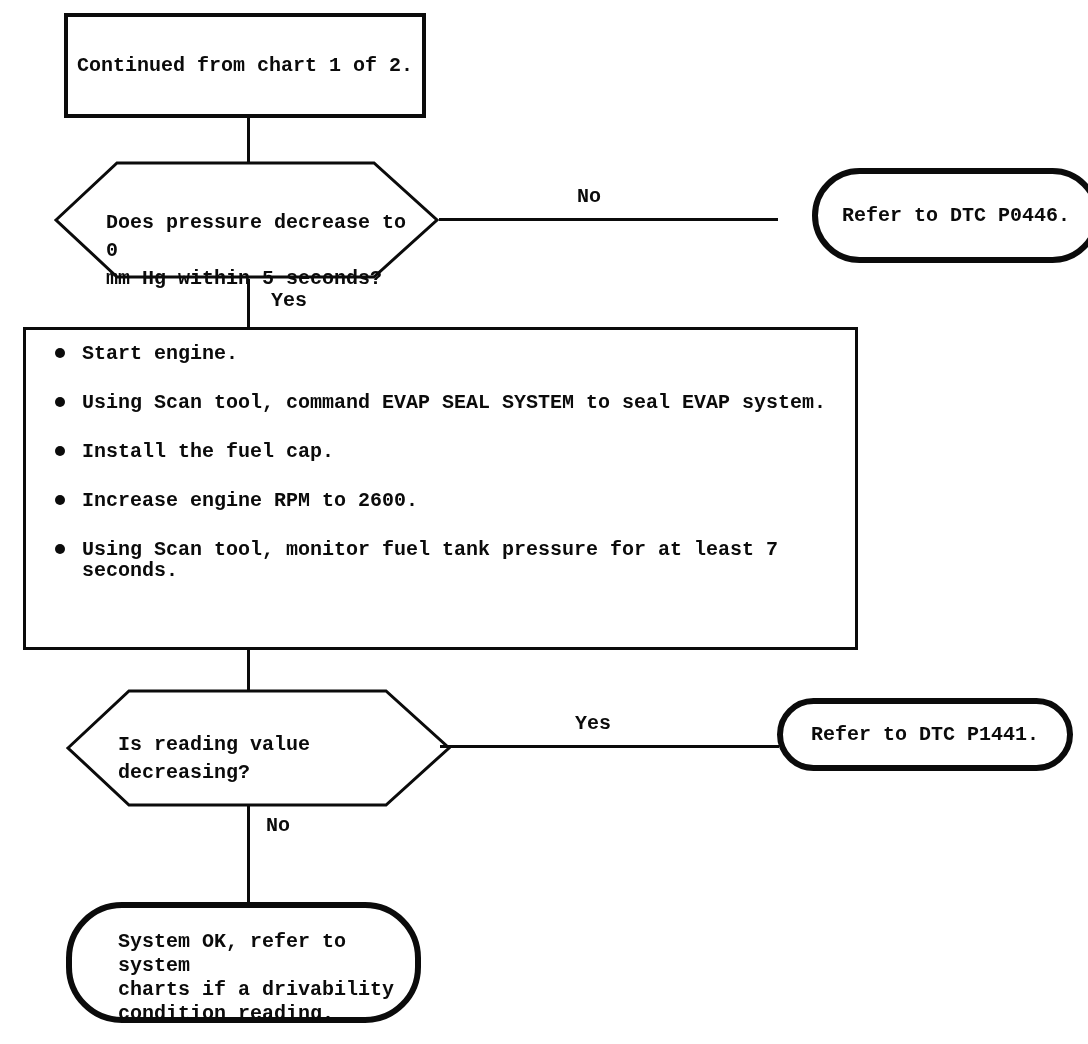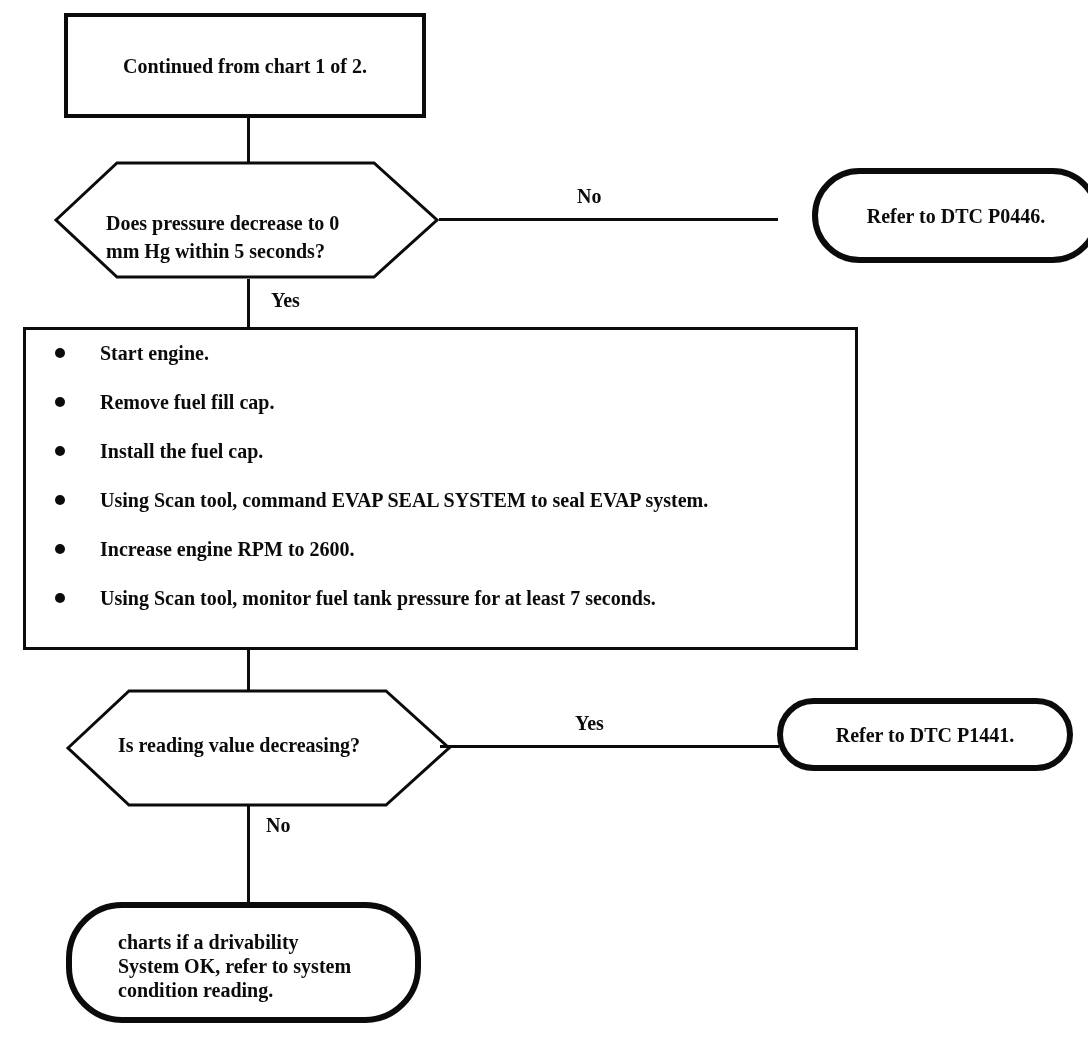--- a/index.html
+++ b/index.html
@@ -1,21 +1,21 @@
 <!DOCTYPE html>
 <html><head>
 <meta charset="utf-8">
 <style>
   html, body { margin: 0; padding: 0; background: #ffffff; }
   .canvas {
     position: relative;
     width: 1088px;
     height: 1044px;
     background: #ffffff;
-    font-family: Liberation Serif, serif;
+    font-family: Liberation Mono, monospace;
     color: #0b0b0b;
     font-weight: 700;
   }
   .node-text { font-size: 20px; line-height: 26px; }
 
   
   .start-box {
     position: absolute; left: 64px; top: 13px; width: 362px; height: 105px;
     border: 4px solid #0b0b0b; box-sizing: border-box;
     display: flex; align-items: center; justify-content: center;
@@ -43,21 +43,21 @@
   }
   .stadium.multiline { justify-content: flex-start; align-items: flex-start; }
 
   
   .process-box {
     position: absolute; left: 23px; top: 327px; width: 835px; height: 323px;
     border: 3px solid #0b0b0b; box-sizing: border-box; background: #ffffff;
   }
   .process-box ul { margin: 0; padding: 13px 18px 0 0; list-style: none; }
   .process-box li {
-    position: relative; padding-left: 74px; margin-bottom: 28px;
+    position: relative; padding-left: 56px; margin-bottom: 28px;
     font-size: 20px; line-height: 21px;
   }
   .process-box li::before {
     content: ""; position: absolute; left: 29px; top: 5px;
     width: 10px; height: 10px; border-radius: 50%; background: #0b0b0b;
   }
 </style>
 </head>
 <body>
 
@@ -85,23 +85,22 @@
   <div class="stadium" style="left:812px; top:168px; width:288px; height:95px;">
     <span class="node-text">Refer to DTC P0446.</span>
   </div>
 
   <div class="branch-label" style="left:271px; top:289px;">Yes</div>
   <div class="vline" style="left:247px; top:279px; width:3px; height:50px;"></div>
 
   <div class="process-box">
     <ul>
       <li>Start engine.</li>
-      <li>Remove fuel fill cap.</li>
+      <li>Using Scan tool, command EVAP SEAL SYSTEM to seal EVAP system.</li>
       <li>Install the fuel cap.</li>
-      <li>Using Scan tool, command EVAP SEAL SYSTEM to seal EVAP system.</li>
       <li>Increase engine RPM to 2600.</li>
       <li>Using Scan tool, monitor fuel tank pressure for at least 7 seconds.</li>
     </ul>
   </div>
 
   <div class="vline" style="left:247px; top:648px; width:3px; height:43px;"></div>
 
   <div class="hex" style="left:66px; top:689px;">
     <svg viewBox="0 0 385 118">
       <polygon points="2,59 63,2 320,2 383,59 320,116 63,116" fill="#ffffff" stroke="#0b0b0b" stroke-width="3"></polygon>
@@ -114,19 +113,19 @@
 
   <div class="stadium" style="left:777px; top:698px; width:296px; height:73px;">
     <span class="node-text">Refer to DTC P1441.</span>
   </div>
 
   <div class="branch-label" style="left:266px; top:814px;">No</div>
   <div class="vline" style="left:247px; top:805px; width:3px; height:100px;"></div>
 
   <div class="stadium multiline" style="left:66px; top:902px; width:355px; height:121px; border-radius:56px;">
     <div style="padding:22px 0 0 46px; font-size:20px; line-height:24px;">
+      <span style="display:block">System OK, refer to system</span>
       <span style="display:block">charts if a drivability</span>
-      <span style="display:block">System OK, refer to system</span>
       <span style="display:block">condition reading.</span>
     </div>
   </div>
 
 </div>
 
 </body></html>

